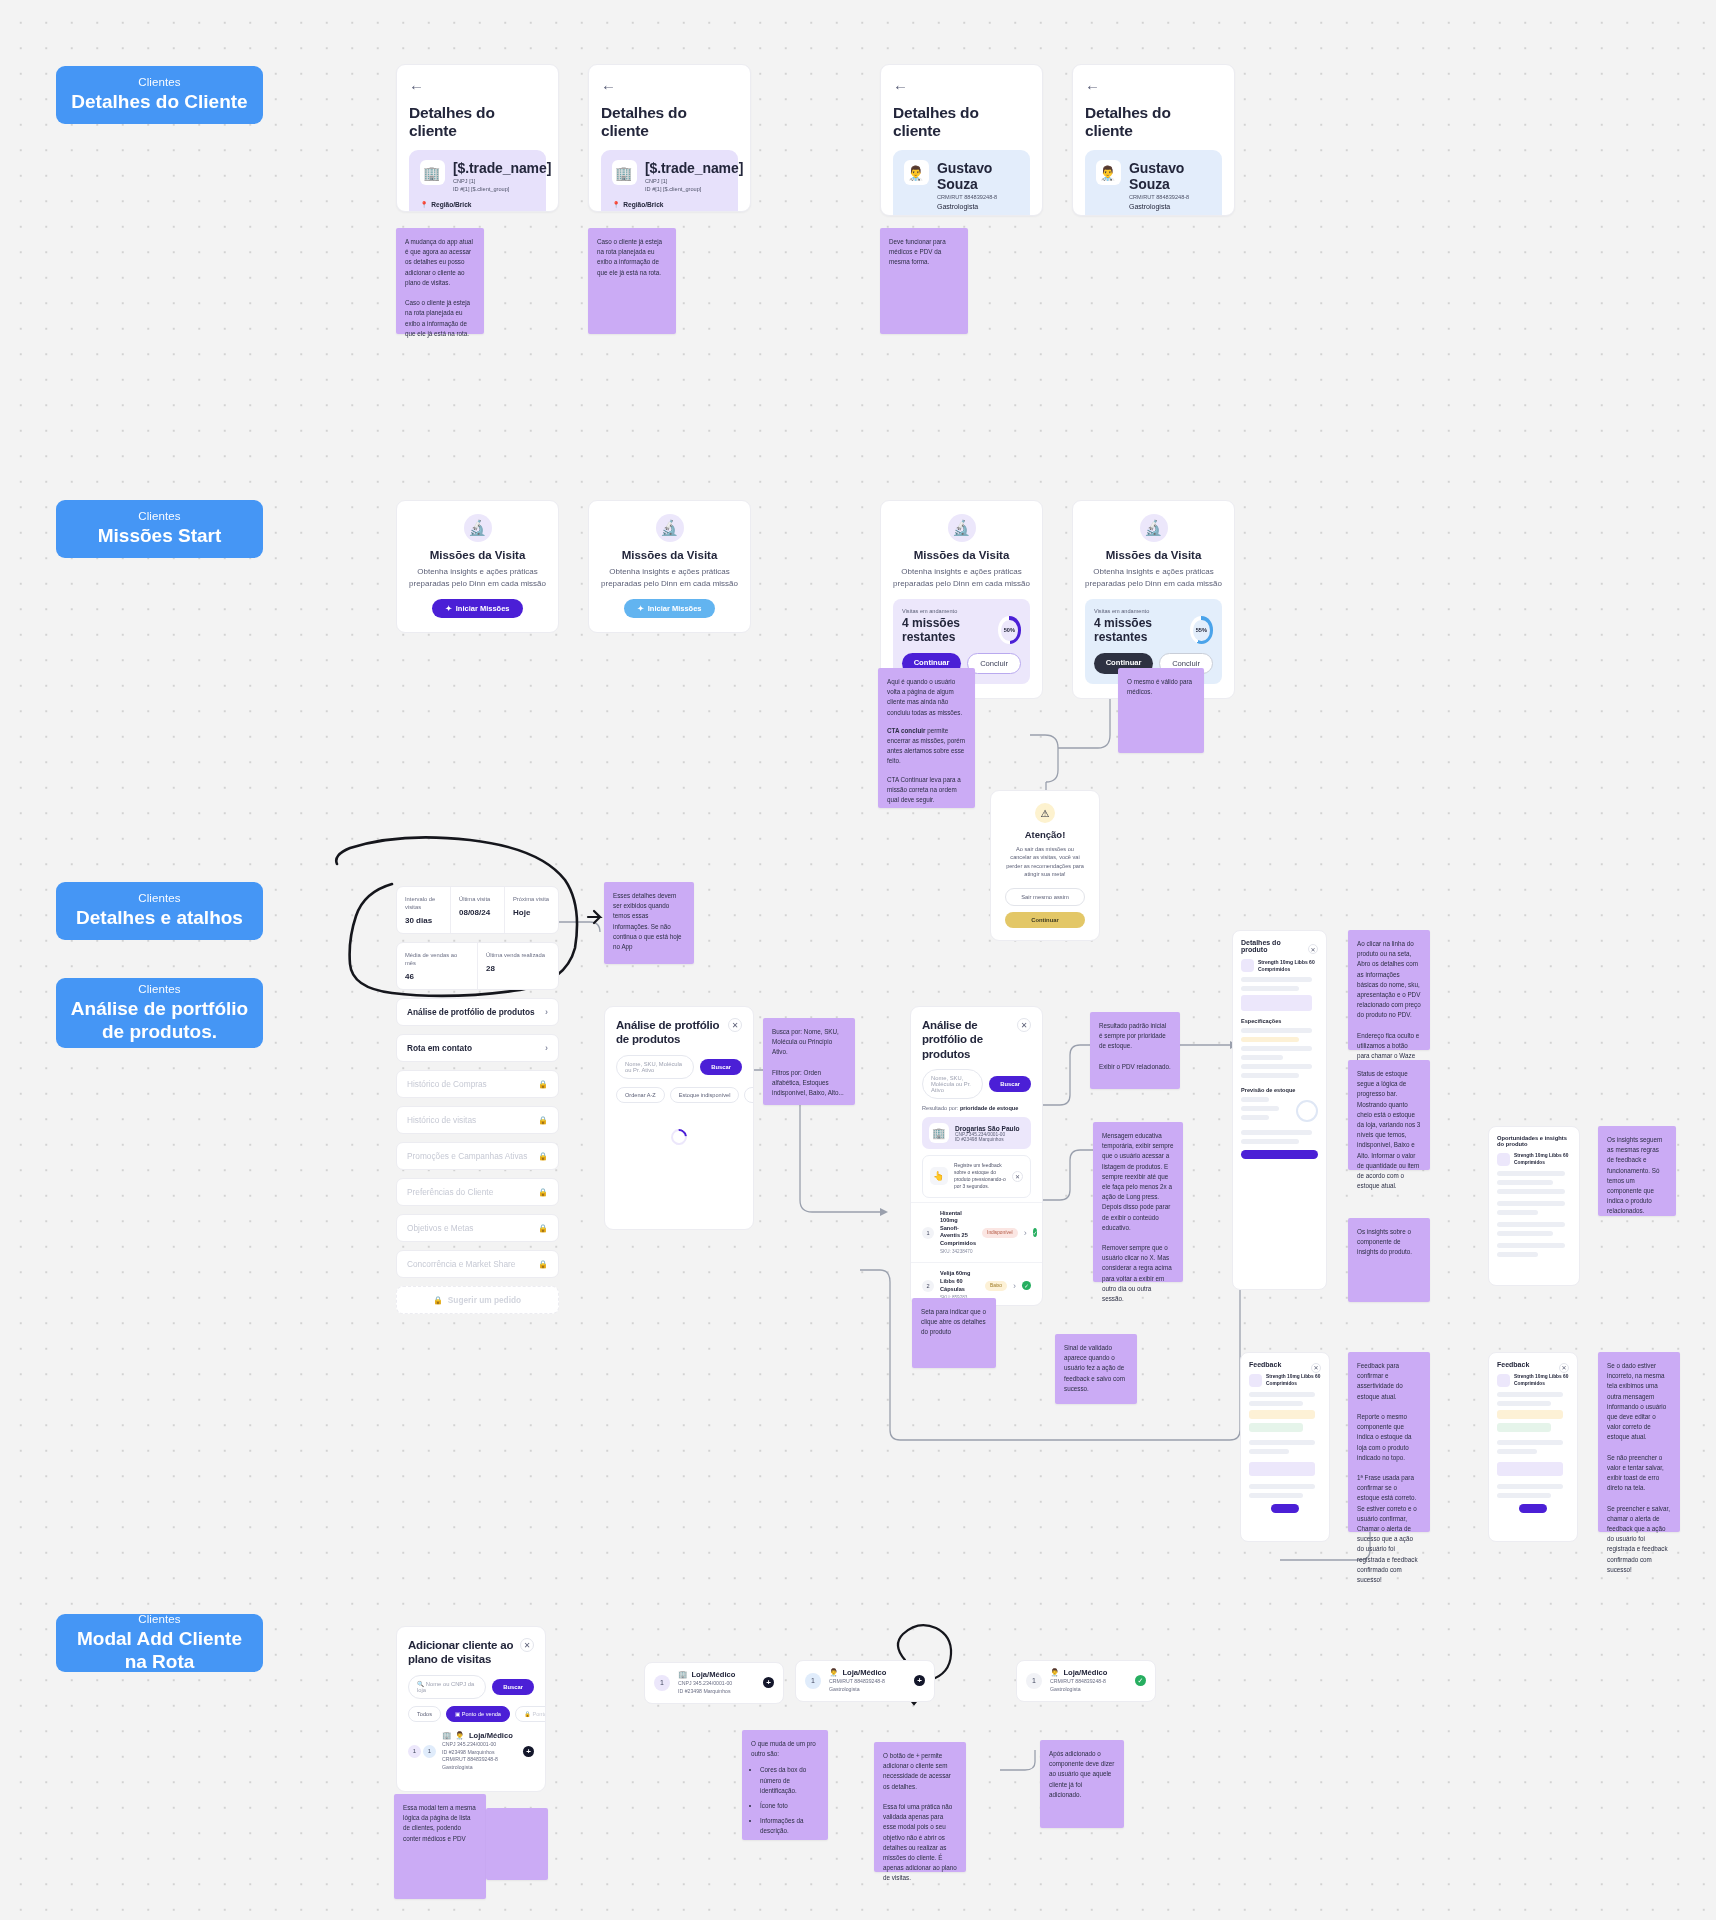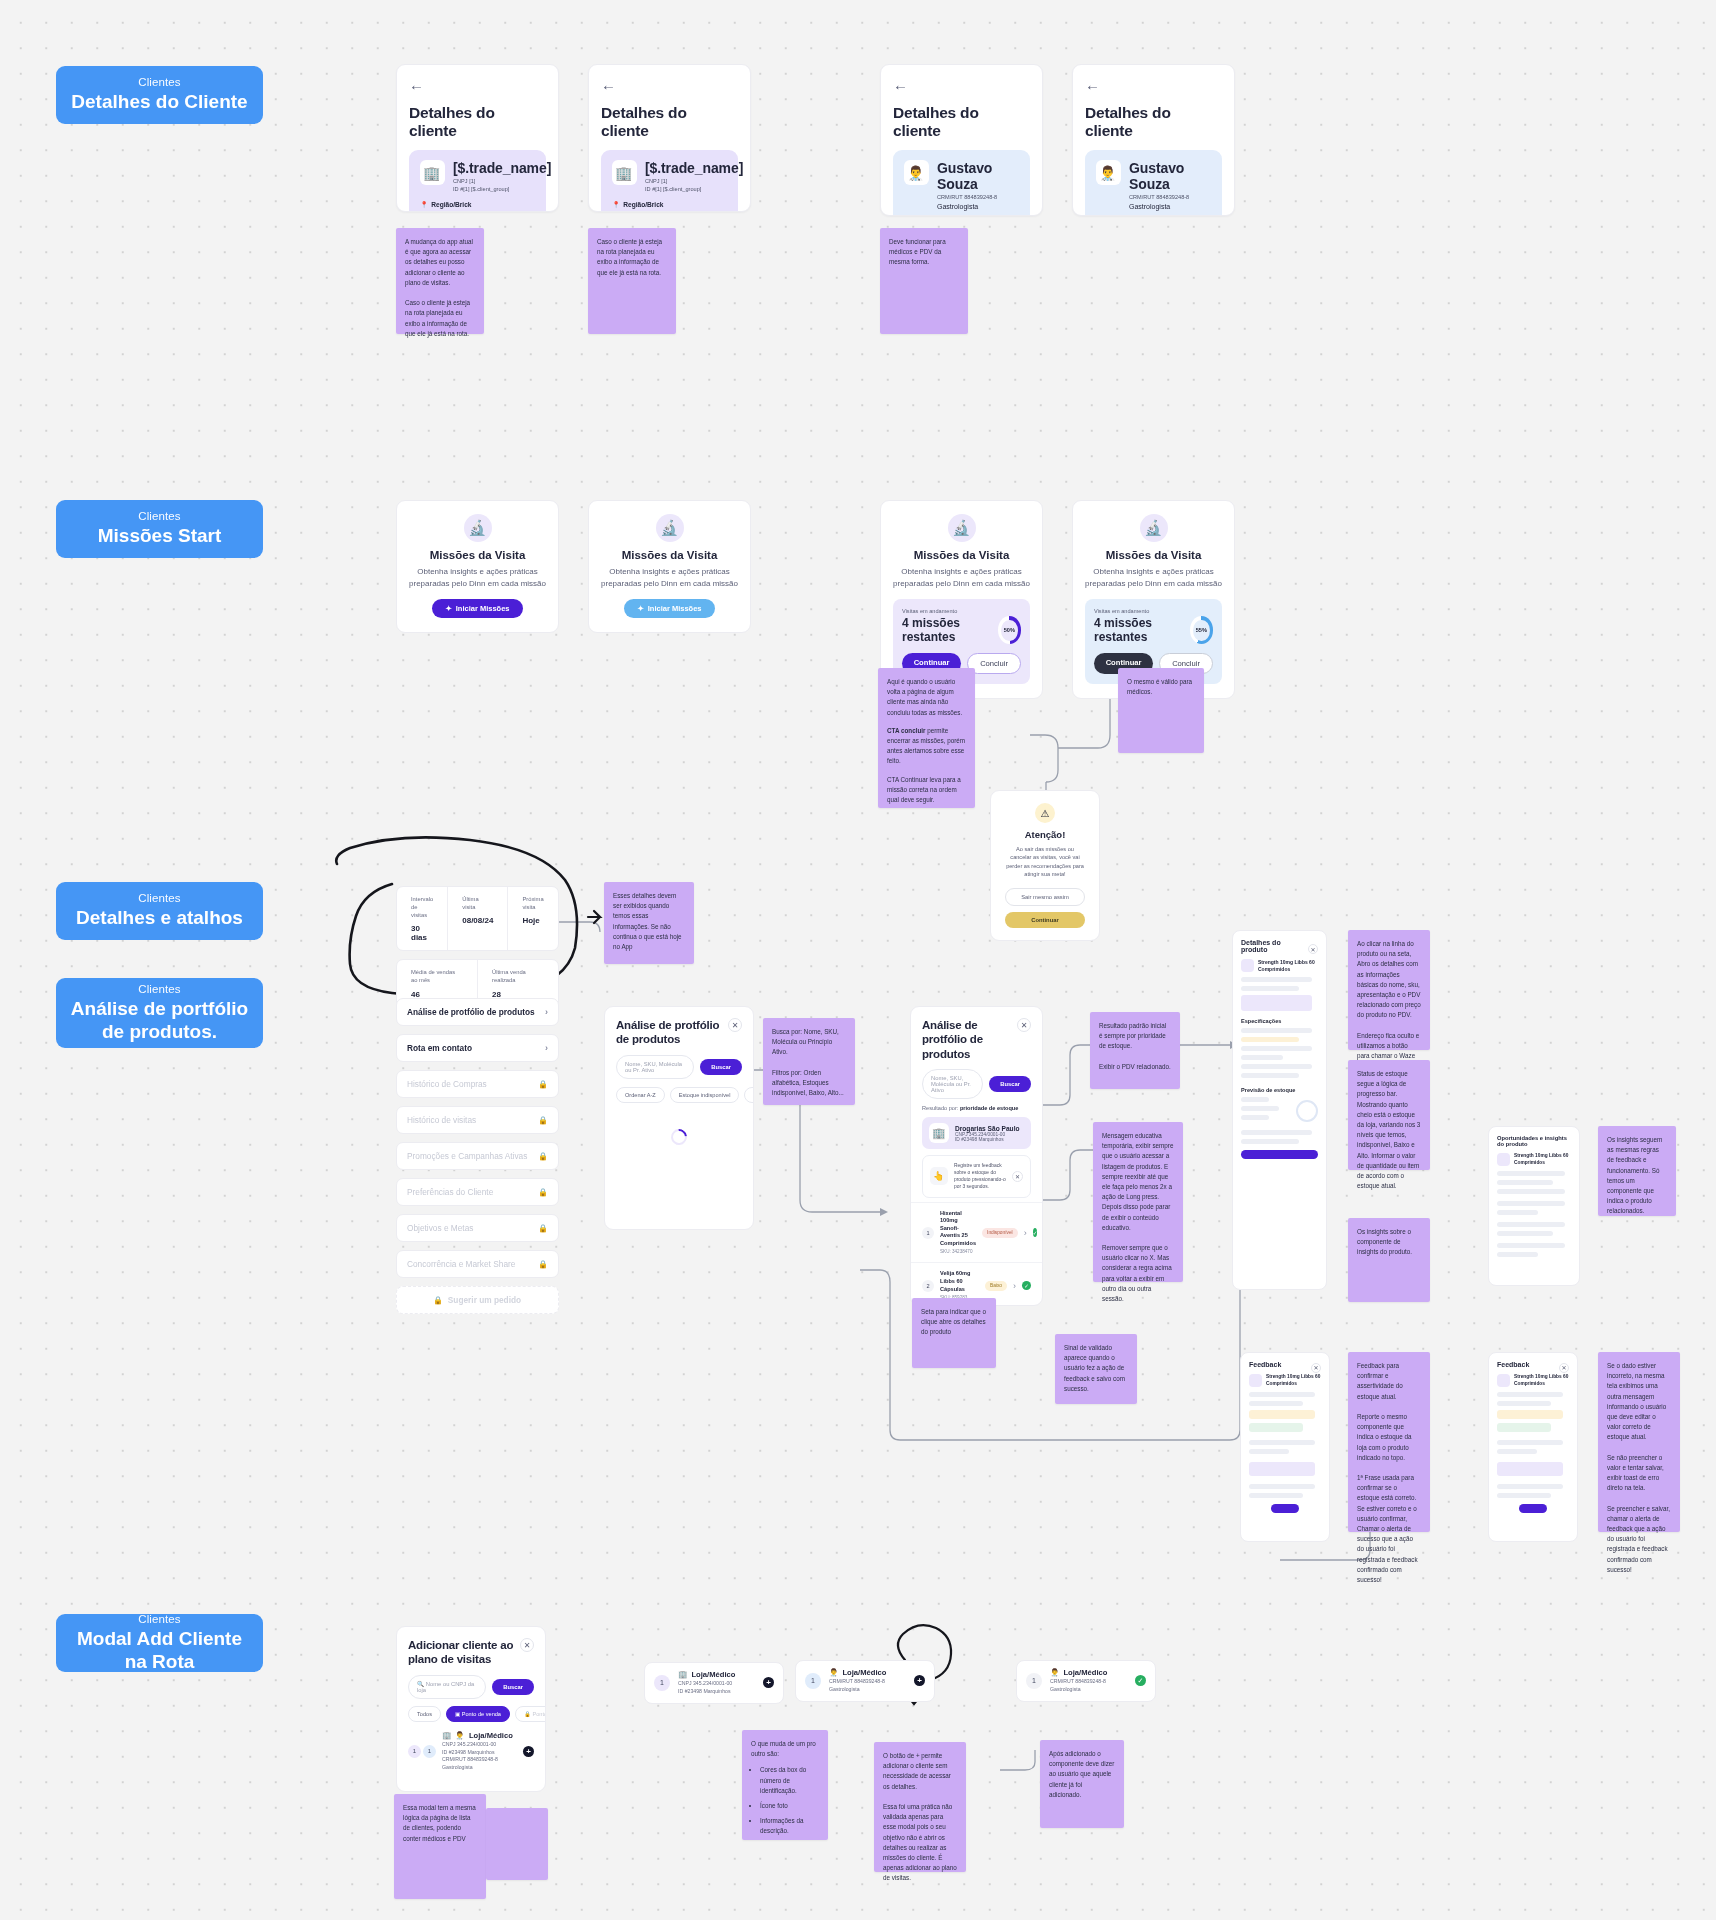--- a/index.html
+++ b/index.html
@@ -92,21 +92,21 @@
                display:flex;align-items:center;justify-content:center;font-size:10px;}
   .alert h4{ font-size:9.5px;font-weight:700;color:#23263b;margin-bottom:5px;}
   .alert p{ font-size:5.6px;color:#5b5f76;line-height:1.5;}
   .alert .a-out{ margin-top:9px;border:1px solid #e2e4ea;border-radius:20px;font-size:5.8px;
                  color:#5b5f76;padding:5px 0;}
   .alert .a-fill{ margin-top:6px;background:#e3c767;border-radius:20px;font-size:5.8px;
                   color:#3d3a22;padding:5px 0;font-weight:600;}
 
   
   .statcard{ background:#fff;border:1px solid #ececf1;border-radius:7px;display:flex; }
-  .statcell{ flex:1; padding:8px 14px; }
+  .statcell{ flex:1; padding:8px 8px; }
   .statcell + .statcell{ border-left:1px solid #eeeef3; }
   .st-l{ font-size:5.8px;color:#6b6f85;line-height:1.4;}
   .st-v{ font-size:8px;font-weight:700;color:#23263b;margin-top:5px;}
   .rowbtn{ background:#fff;border:1px solid #ececf1;border-radius:7px;
            display:flex;align-items:center;justify-content:space-between;
            padding:8px 10px;font-size:8.3px;font-weight:600;color:#23263b;}
   .rowbtn.dim{ color:#c6c9d4; font-weight:400; }
   .rowbtn.ghost{ border-style:dashed; color:#d2d5de; justify-content:center; gap:4px;}
   .chev{ color:#8b90a5;font-size:9px; }
   .lock{ color:#d0d3dd;font-size:8px; }

